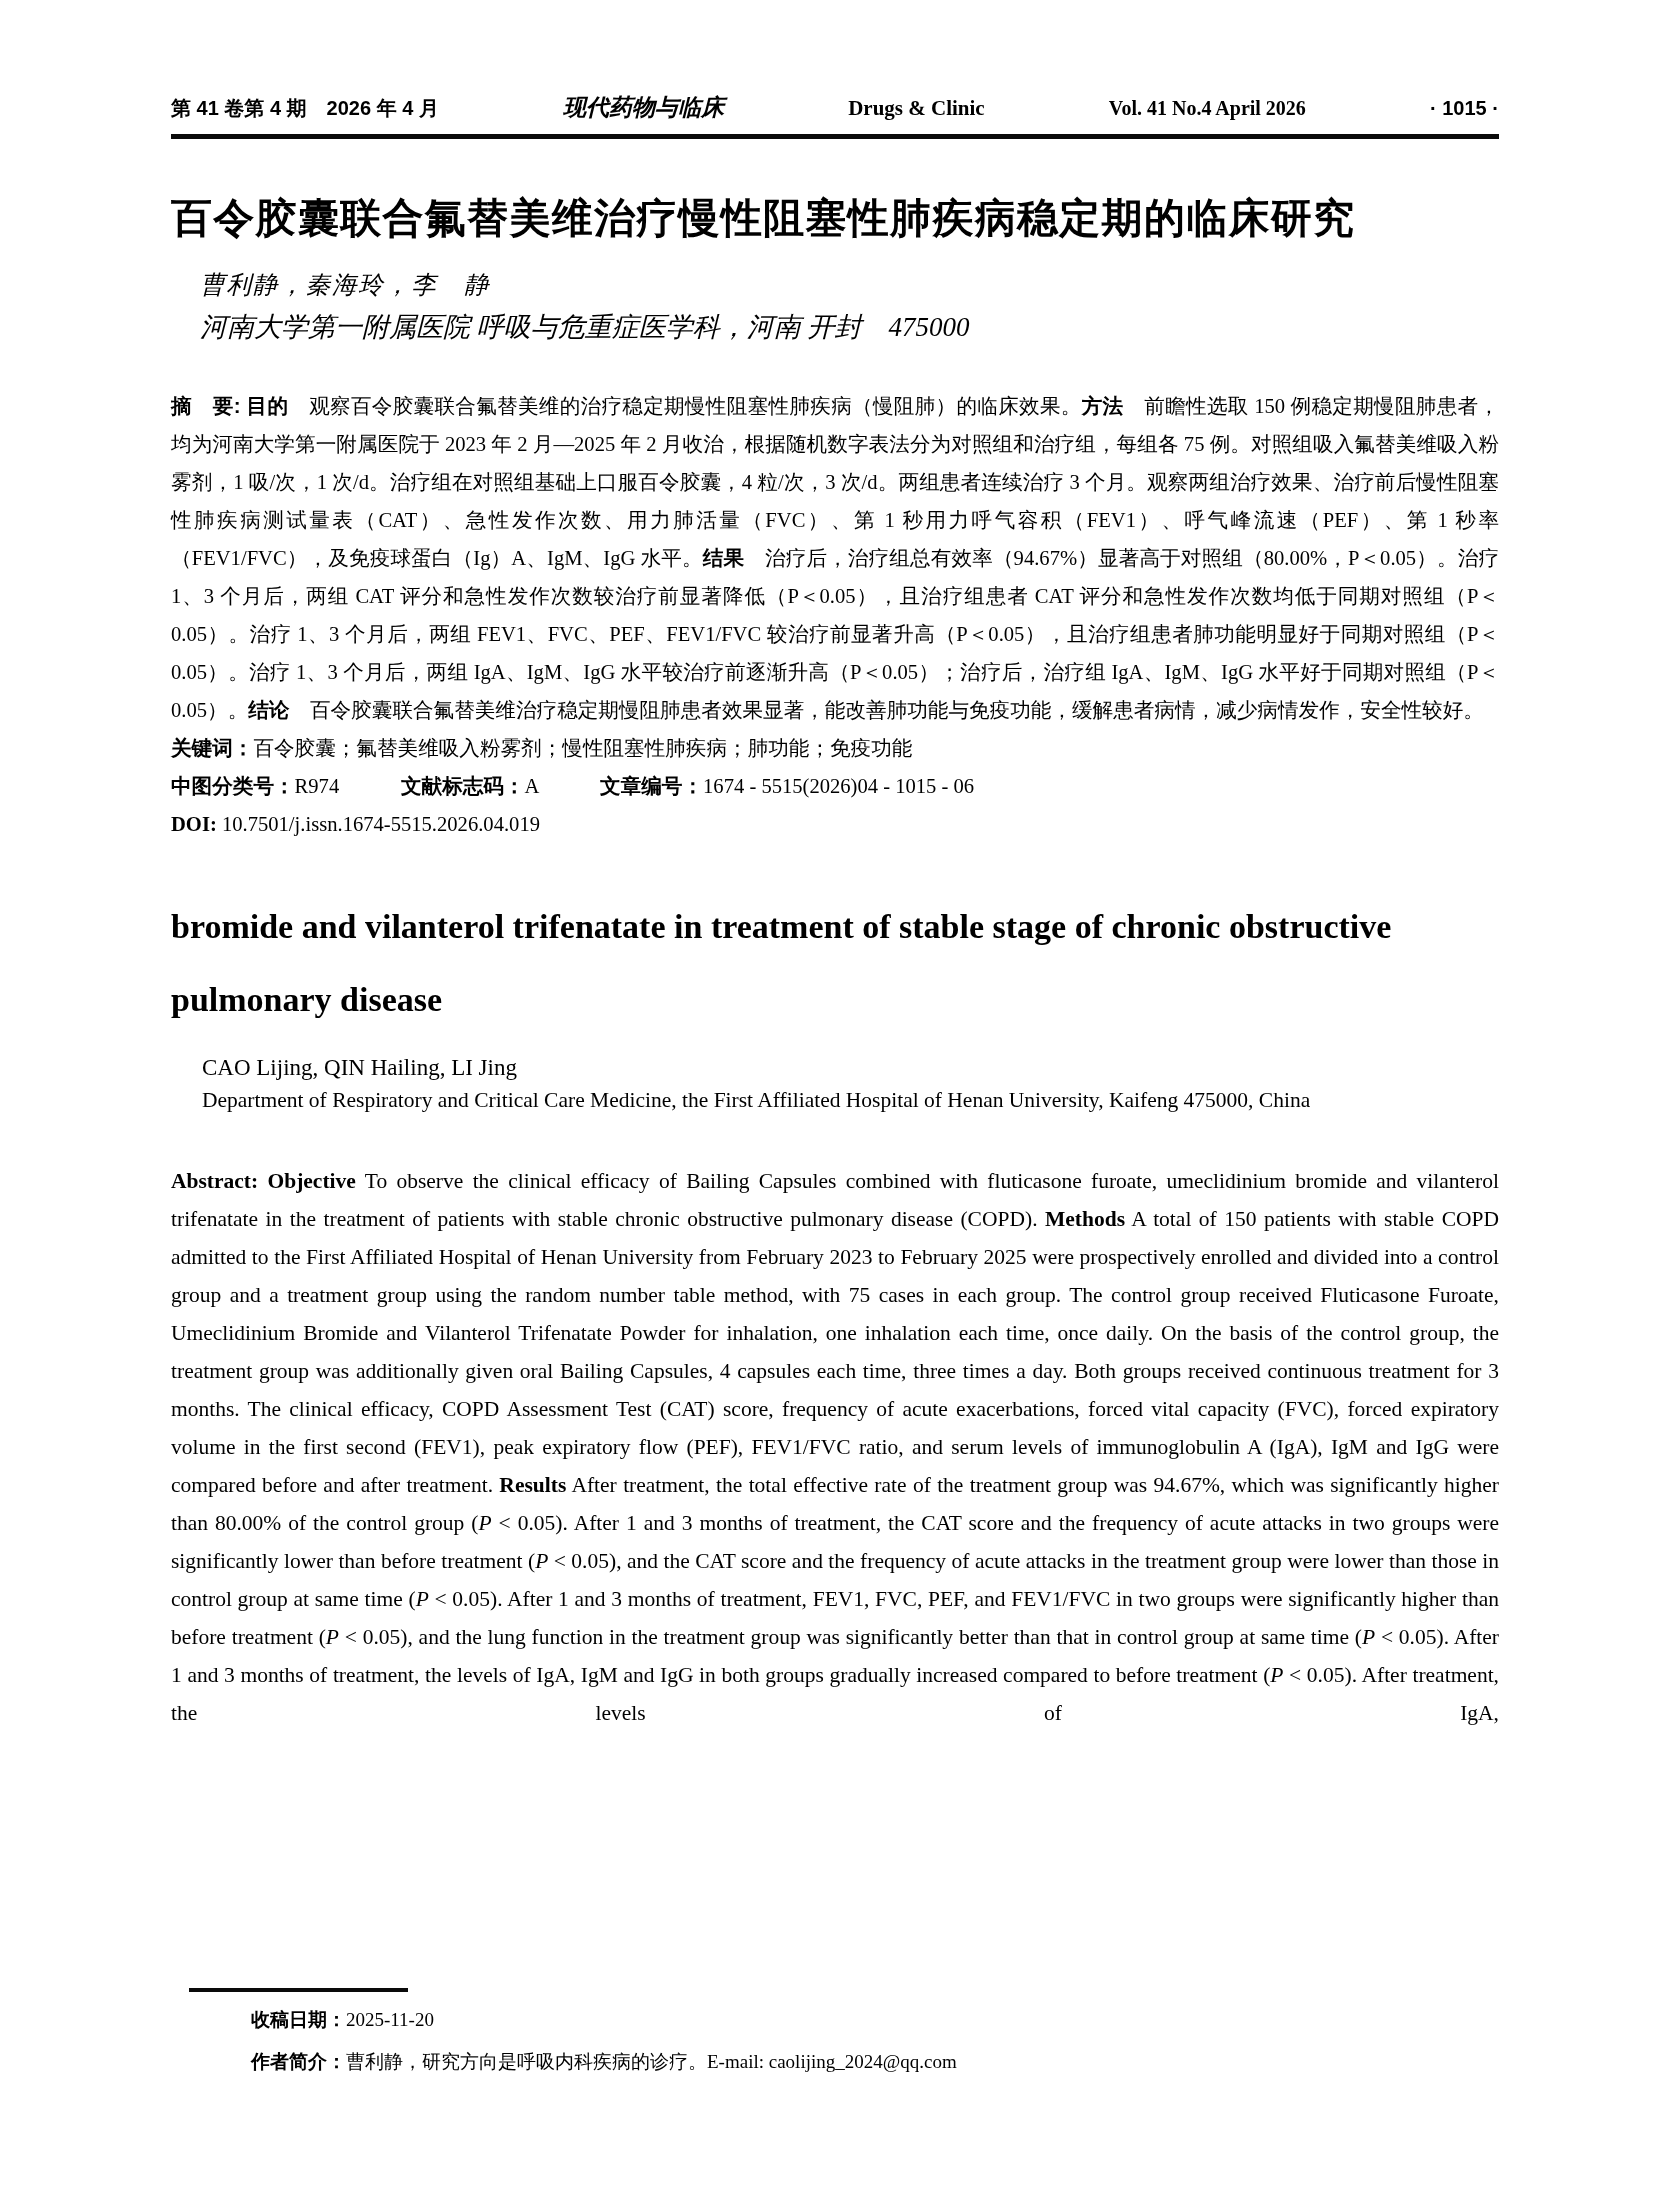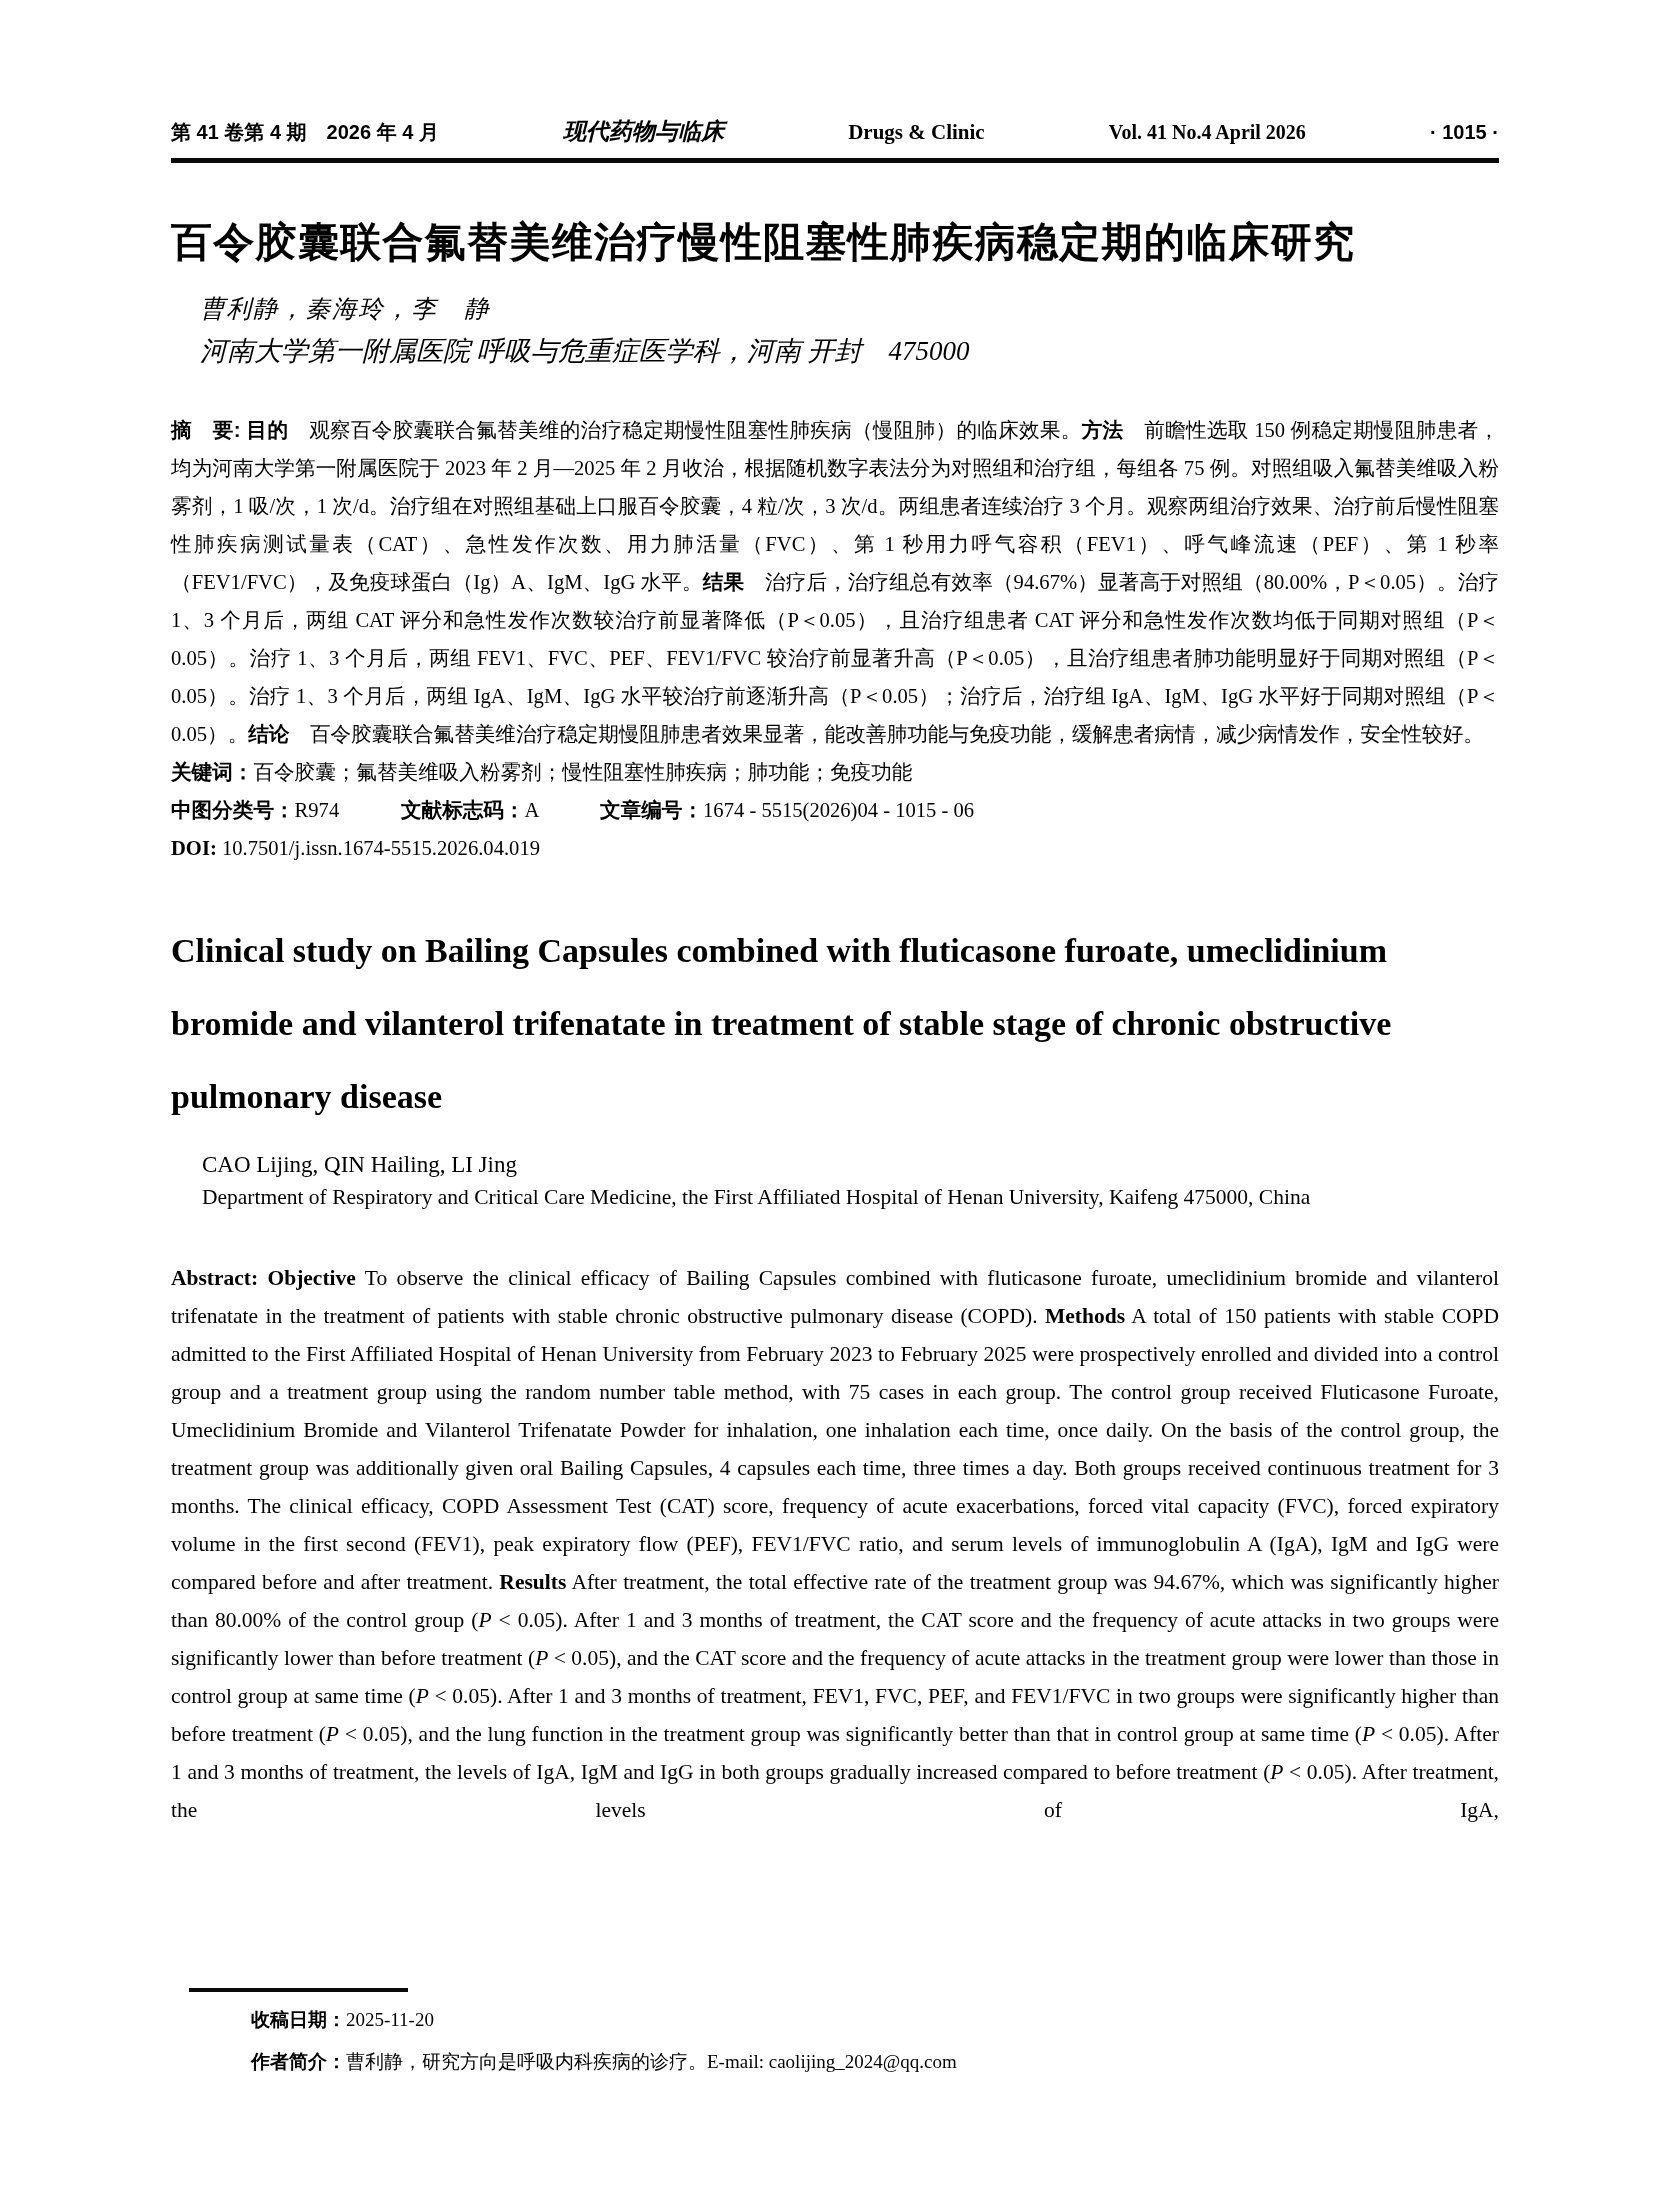--- a/index.html
+++ b/index.html
@@ -5,21 +5,21 @@
   html,body { margin:0; padding:0; background:#888; }
   .page {
     position:relative;
     width:1672px; height:2253px;
     margin:0 auto;
     background:#ffffff;
     color:#000;
     font-family:"Liberation Serif","DejaVu Serif",serif;
     overflow:hidden;
   }
-  .content { padding:116px 173px 0 171px; }
+  .content { padding:92px 173px 0 171px; }
 
   
   .header-row {
     display:flex; justify-content:space-between; align-items:baseline;
     font-size:20.6px; font-weight:bold; white-space:nowrap;
   }
   .journal-cn { font-size:23px; font-style:italic; font-weight:bold; }
   .journal-en { font-size:21px; font-weight:bold; }
   .issue-cn, .pageno { font-family:"Liberation Sans","DejaVu Sans",sans-serif; font-size:20px; }
   .vol-en { font-size:20px; }
@@ -77,21 +77,20 @@
     <div class="authors-cn">曹利静，秦海玲，李　静</div>
     <div class="affil-cn">河南大学第一附属医院 呼吸与危重症医学科，河南 开封　475000</div>
 
     <div class="abstract-cn"><span class="hei">摘　要: </span><span class="hei">目的</span><span>　观察百令胶囊联合氟替美维的治疗稳定期慢性阻塞性肺疾病（慢阻肺）的临床效果。</span><span class="hei">方法</span><span>　前瞻性选取 150 例稳定期慢阻肺患者，均为河南大学第一附属医院于 2023 年 2 月—2025 年 2 月收治，根据随机数字表法分为对照组和治疗组，每组各 75 例。对照组吸入氟替美维吸入粉雾剂，1 吸/次，1 次/d。治疗组在对照组基础上口服百令胶囊，4 粒/次，3 次/d。两组患者连续治疗 3 个月。观察两组治疗效果、治疗前后慢性阻塞性肺疾病测试量表（CAT）、急性发作次数、用力肺活量（FVC）、第 1 秒用力呼气容积（FEV1）、呼气峰流速（PEF）、第 1 秒率（FEV1/FVC），及免疫球蛋白（Ig）A、IgM、IgG 水平。</span><span class="hei">结果</span><span>　治疗后，治疗组总有效率（94.67%）显著高于对照组（80.00%，P＜0.05）。治疗 1、3 个月后，两组 CAT 评分和急性发作次数较治疗前显著降低（P＜0.05），且治疗组患者 CAT 评分和急性发作次数均低于同期对照组（P＜0.05）。治疗 1、3 个月后，两组 FEV1、FVC、PEF、FEV1/FVC 较治疗前显著升高（P＜0.05），且治疗组患者肺功能明显好于同期对照组（P＜0.05）。治疗 1、3 个月后，两组 IgA、IgM、IgG 水平较治疗前逐渐升高（P＜0.05）；治疗后，治疗组 IgA、IgM、IgG 水平好于同期对照组（P＜0.05）。</span><span class="hei">结论</span><span>　百令胶囊联合氟替美维治疗稳定期慢阻肺患者效果显著，能改善肺功能与免疫功能，缓解患者病情，减少病情发作，安全性较好。</span></div>
 
     <div class="meta-line"><span class="hei">关键词：</span><span>百令胶囊；氟替美维吸入粉雾剂；慢性阻塞性肺疾病；肺功能；免疫功能</span></div>
     <div class="meta-line"><span class="hei">中图分类号：</span><span>R974</span><span>　　　</span><span class="hei">文献标志码：</span><span>A</span><span>　　　</span><span class="hei">文章编号：</span><span>1674 - 5515(2026)04 - 1015 - 06</span></div>
     <div class="meta-line"><span style="font-weight: bold;">DOI: </span><span>10.7501/j.issn.1674-5515.2026.04.019</span></div>
 
     <div class="title-en">
-      <div>Clinical study on Bailing Capsules combined with fluticasone furoate, umeclidinium</div>
       <div>bromide and vilanterol trifenatate in treatment of stable stage of chronic obstructive</div>
       <div>pulmonary disease</div>
     </div>
 
     <div class="authors-en">CAO Lijing, QIN Hailing, LI Jing</div>
     <div class="affil-en">Department of Respiratory and Critical Care Medicine, the First Affiliated Hospital of Henan University, Kaifeng 475000, China</div>
 
     <div class="abstract-en"><span style="font-weight: bold;">Abstract: Objective</span><span>  To observe the clinical efficacy of Bailing Capsules combined with fluticasone furoate, umeclidinium bromide and vilanterol trifenatate in the treatment of patients with stable chronic obstructive pulmonary disease (COPD). </span><span style="font-weight: bold;">Methods</span><span>  A total of 150 patients with stable COPD admitted to the First Affiliated Hospital of Henan University from February 2023 to February 2025 were prospectively enrolled and divided into a control group and a treatment group using the random number table method, with 75 cases in each group. The control group received Fluticasone Furoate, Umeclidinium Bromide and Vilanterol Trifenatate Powder for inhalation, one inhalation each time, once daily. On the basis of the control group, the treatment group was additionally given oral Bailing Capsules, 4 capsules each time, three times a day. Both groups received continuous treatment for 3 months. The clinical efficacy, COPD Assessment Test (CAT) score, frequency of acute exacerbations, forced vital capacity (FVC), forced expiratory volume in the first second (FEV1), peak expiratory flow (PEF), FEV1/FVC ratio, and serum levels of immunoglobulin A (IgA), IgM and IgG were compared before and after treatment. </span><span style="font-weight: bold;">Results</span><span>  After treatment, the total effective rate of the treatment group was 94.67%, which was significantly higher than 80.00% of the control group (</span><span style="font-style: italic;">P</span><span> &lt; 0.05). After 1 and 3 months of treatment, the CAT score and the frequency of acute attacks in two groups were significantly lower than before treatment (</span><span style="font-style: italic;">P</span><span> &lt; 0.05), and the CAT score and the frequency of acute attacks in the treatment group were lower than those in control group at same time (</span><span style="font-style: italic;">P</span><span> &lt; 0.05). After 1 and 3 months of treatment, FEV1, FVC, PEF, and FEV1/FVC in two groups were significantly higher than before treatment (</span><span style="font-style: italic;">P</span><span> &lt; 0.05), and the lung function in the treatment group was significantly better than that in control group at same time (</span><span style="font-style: italic;">P</span><span> &lt; 0.05). After 1 and 3 months of treatment, the levels of IgA, IgM and IgG in both groups gradually increased compared to before treatment (</span><span style="font-style: italic;">P</span><span> &lt; 0.05).  After treatment, the levels of IgA,</span></div>
 
   </div>

